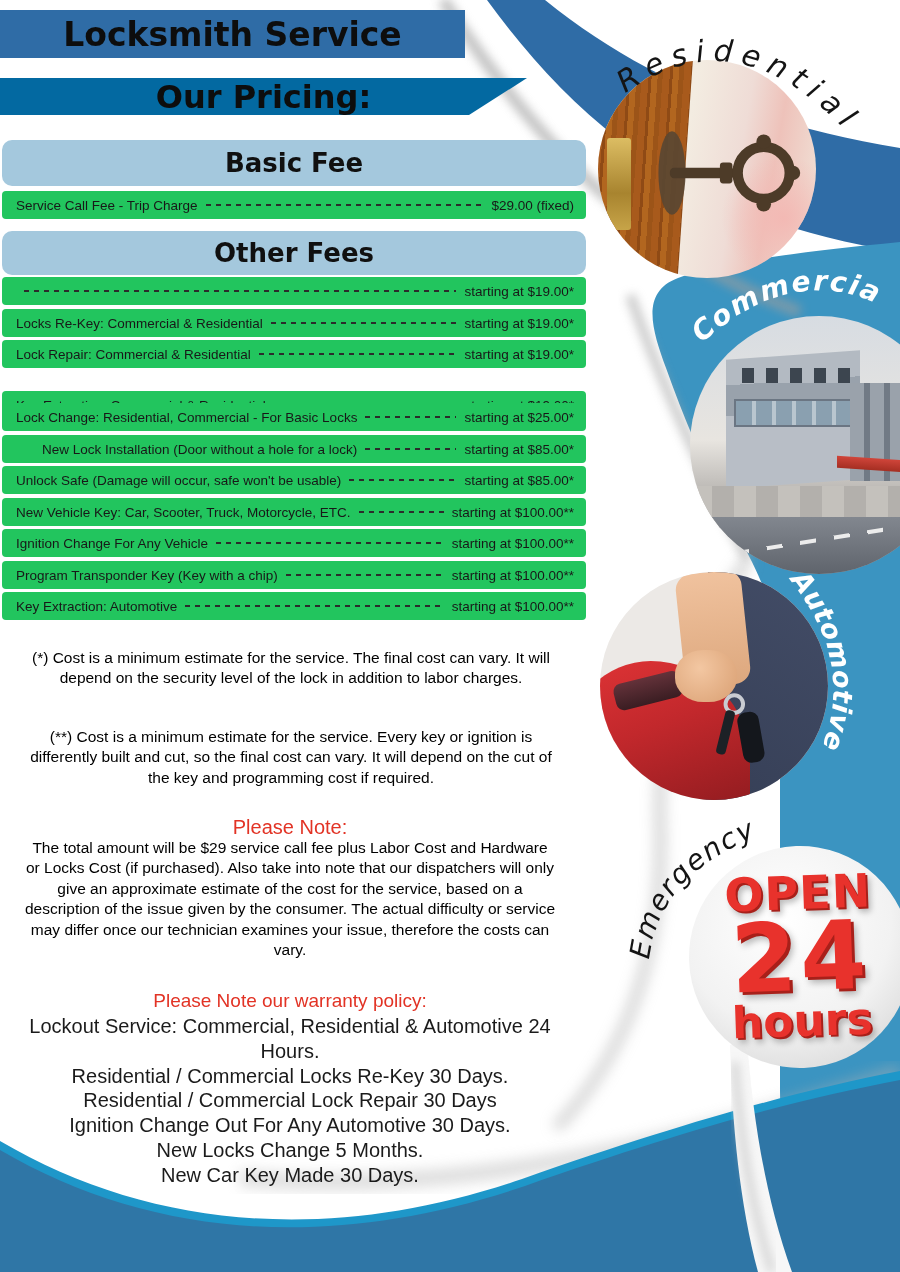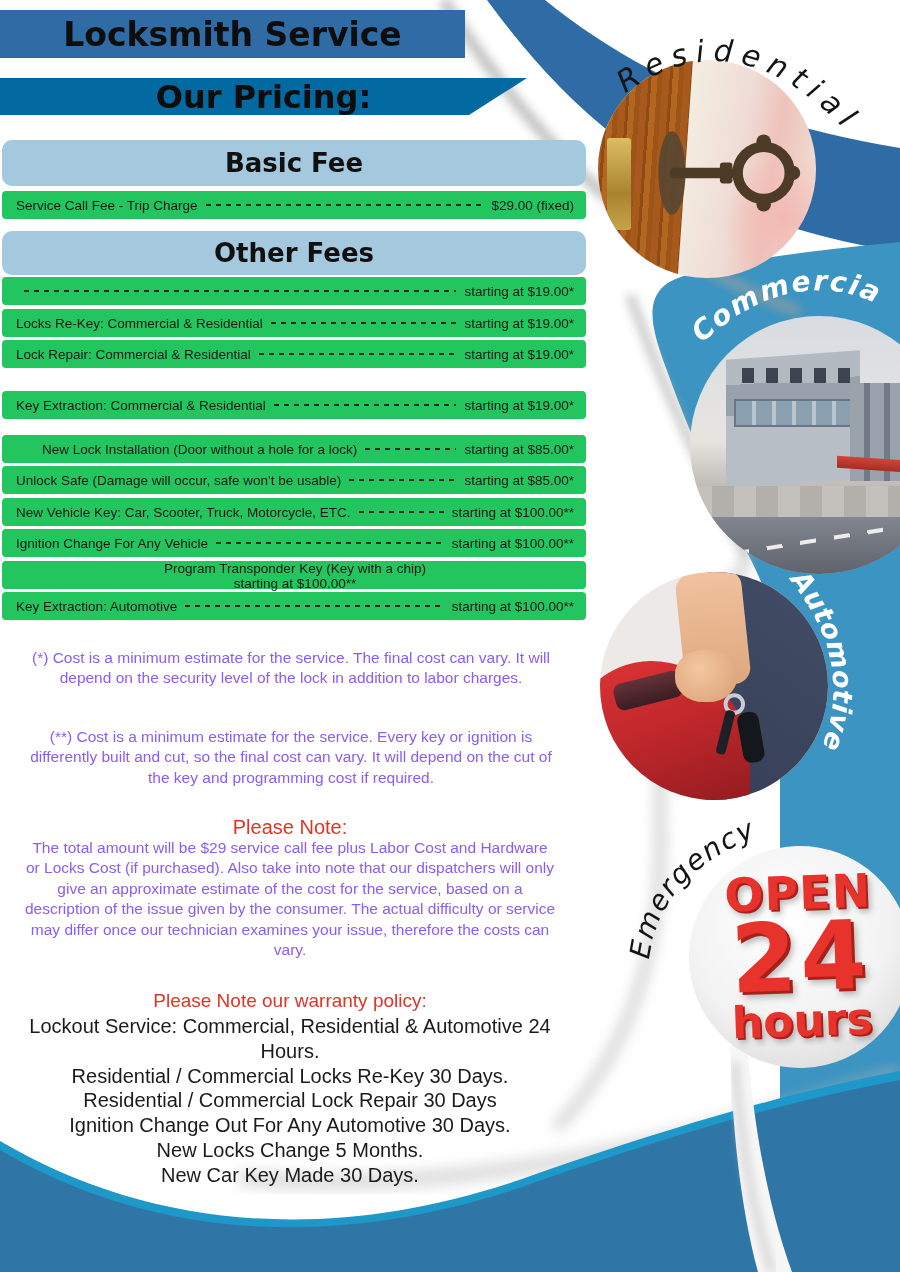--- a/index.html
+++ b/index.html
@@ -21,21 +21,21 @@
   .bar-header span{font-family:"DejaVu Sans",sans-serif;font-weight:800;font-size:26px;color:#101010;text-align:right;}
   .fee-row{position:absolute;left:2px;width:584px;height:28px;background:#22c55e;border-radius:4px;
            display:flex;align-items:center;padding:0 12px 0 14px;box-sizing:border-box;
            font-size:13.5px;color:#181818;z-index:3;}
   .fee-row .lbl{white-space:nowrap;}
   .fee-row .dash{flex:1;height:2px;margin:0 8px;
                  background:repeating-linear-gradient(90deg,#2b2b2b 0 5px,transparent 5px 10px);}
   .fee-row .price{white-space:nowrap;}
 
   
-  .note{position:absolute;text-align:center;color:#8b5cf6;font-size:15.5px;line-height:1.32;z-index:3;}
+  .note{position:absolute;text-align:center;color:#000000;font-size:15.5px;line-height:1.32;z-index:3;}
   .red-head{position:absolute;text-align:center;color:#e23325;font-weight:400;z-index:3;}
   .warranty-lines{position:absolute;text-align:center;color:#1b1b1b;font-size:20px;line-height:1.24;z-index:3;}
 
   
   .circle{position:absolute;border-radius:50%;overflow:hidden;z-index:2;}
   .circle .abs{position:absolute;}
 
   
   #res-circle{left:598px;top:60px;width:218px;height:218px;
       background:linear-gradient(100deg,#efe7d6 0%,#f3ece1 40%,#efdcd6 62%,#eec2ba 76%,#f1e7dc 100%);}
@@ -226,41 +226,46 @@
   <div class="fee-row" style="top:340px;">
     <span class="lbl">Lock Repair: Commercial &amp; Residential</span>
     <span class="dash"></span>
     <span class="price">starting at $19.00*</span>
   </div>
   <div class="fee-row" style="top:391px;">
     <span class="lbl">Key Extraction: Commercial &amp; Residential</span>
     <span class="dash"></span>
     <span class="price">starting at $19.00*</span>
   </div>
+  <div class="fee-row" style="top:403px;">
+    <span class="lbl">Lock Change: Residential, Commercial - For Basic Locks</span>
+    <span class="dash"></span>
+    <span class="price">starting at $25.00*</span>
+  </div>
   <div class="fee-row" style="top:435px;padding-left:40px;">
     <span class="lbl">New Lock Installation (Door without a hole for a lock)</span>
     <span class="dash"></span>
     <span class="price">starting at $85.00*</span>
   </div>
   <div class="fee-row" style="top:466px;">
     <span class="lbl">Unlock Safe (Damage will occur, safe won't be usable)</span>
     <span class="dash"></span>
     <span class="price">starting at $85.00*</span>
   </div>
   <div class="fee-row" style="top:498px;">
     <span class="lbl">New Vehicle Key: Car, Scooter, Truck, Motorcycle, ETC.</span>
     <span class="dash"></span>
     <span class="price">starting at $100.00**</span>
   </div>
   <div class="fee-row" style="top:529px;">
     <span class="lbl">Ignition Change For Any Vehicle</span>
     <span class="dash"></span>
     <span class="price">starting at $100.00**</span>
   </div>
-  <div class="fee-row" style="top:561px;flex-direction:column;">
+  <div class="fee-row" style="top:561px;">
     <span class="lbl">Program Transponder Key (Key with a chip)</span>
     <span class="dash"></span>
     <span class="price">starting at $100.00**</span>
   </div>
   <div class="fee-row" style="top:592px;">
     <span class="lbl">Key Extraction: Automotive</span>
     <span class="dash"></span>
     <span class="price">starting at $100.00**</span>
   </div>
 

